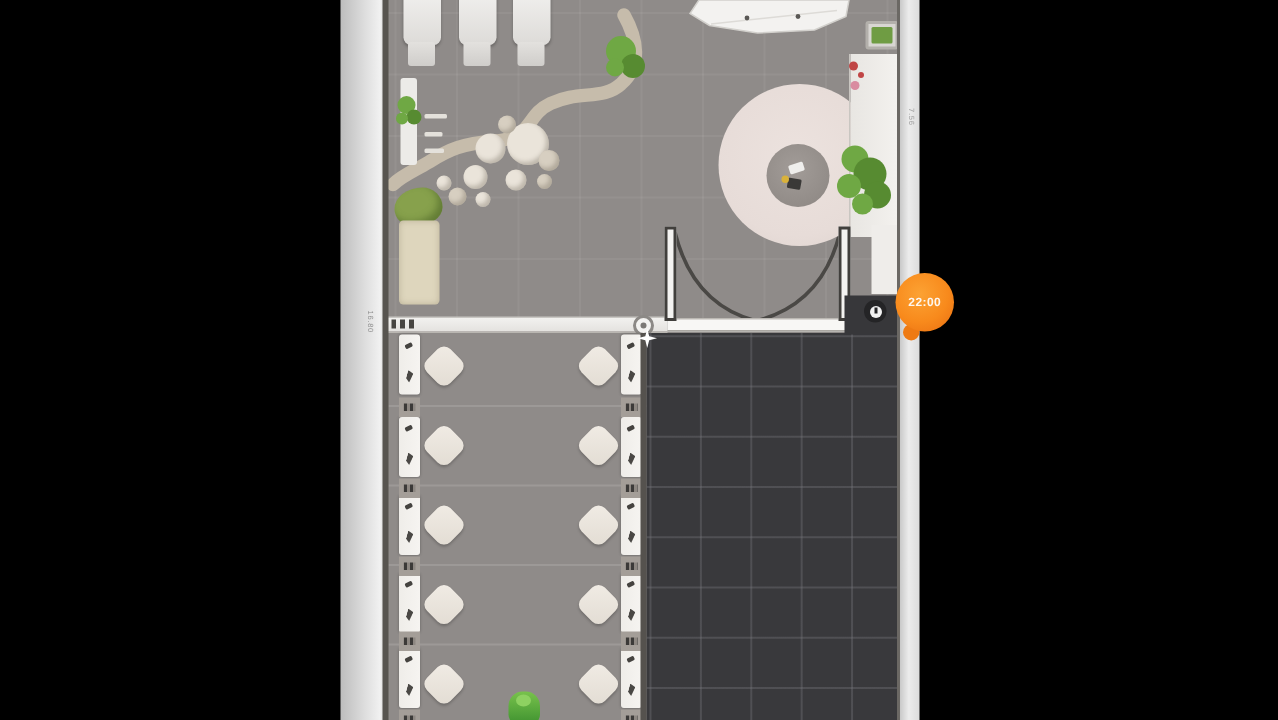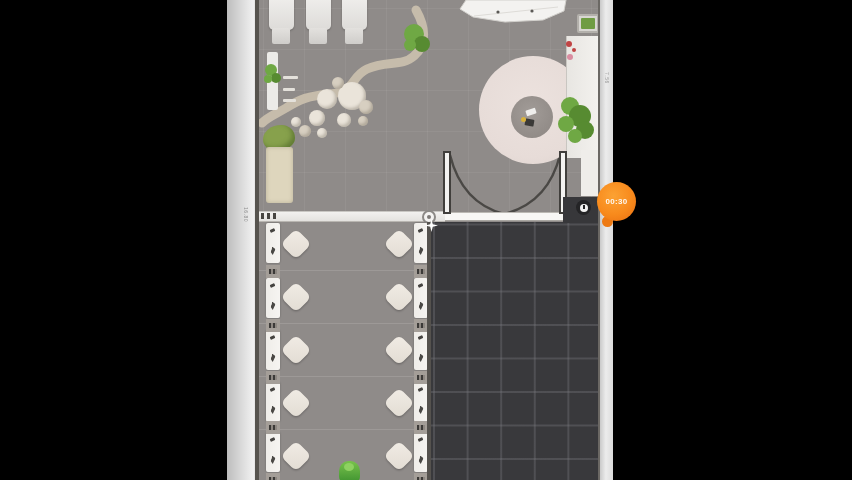--- a/index.html
+++ b/index.html
@@ -230,21 +230,21 @@
       <div class="red-item" style="left: 572px; top: 48px; width: 4px; height: 4px; background: rgb(192, 69, 69);"></div>
       <div class="red-item" style="left: 567px; top: 54px; width: 6px; height: 6px; background: rgb(217, 140, 160);"></div>
     </div>
 
   <div class="customer">
       <i></i>
     </div>
 
   <div class="timer-tail"></div>
   <div class="timer-badge">
-    <span>00:30</span>
+    <span>22:00</span>
   </div>
 
   <div class="left-wall"></div>
   <div class="left-wall-edge"></div>
   <div class="right-wall"></div>
   <div class="right-wall-edge"></div>
   <div class="dim-label dim-left">16.80</div>
   <div class="dim-label dim-right">7.56</div>
 
 </div>

